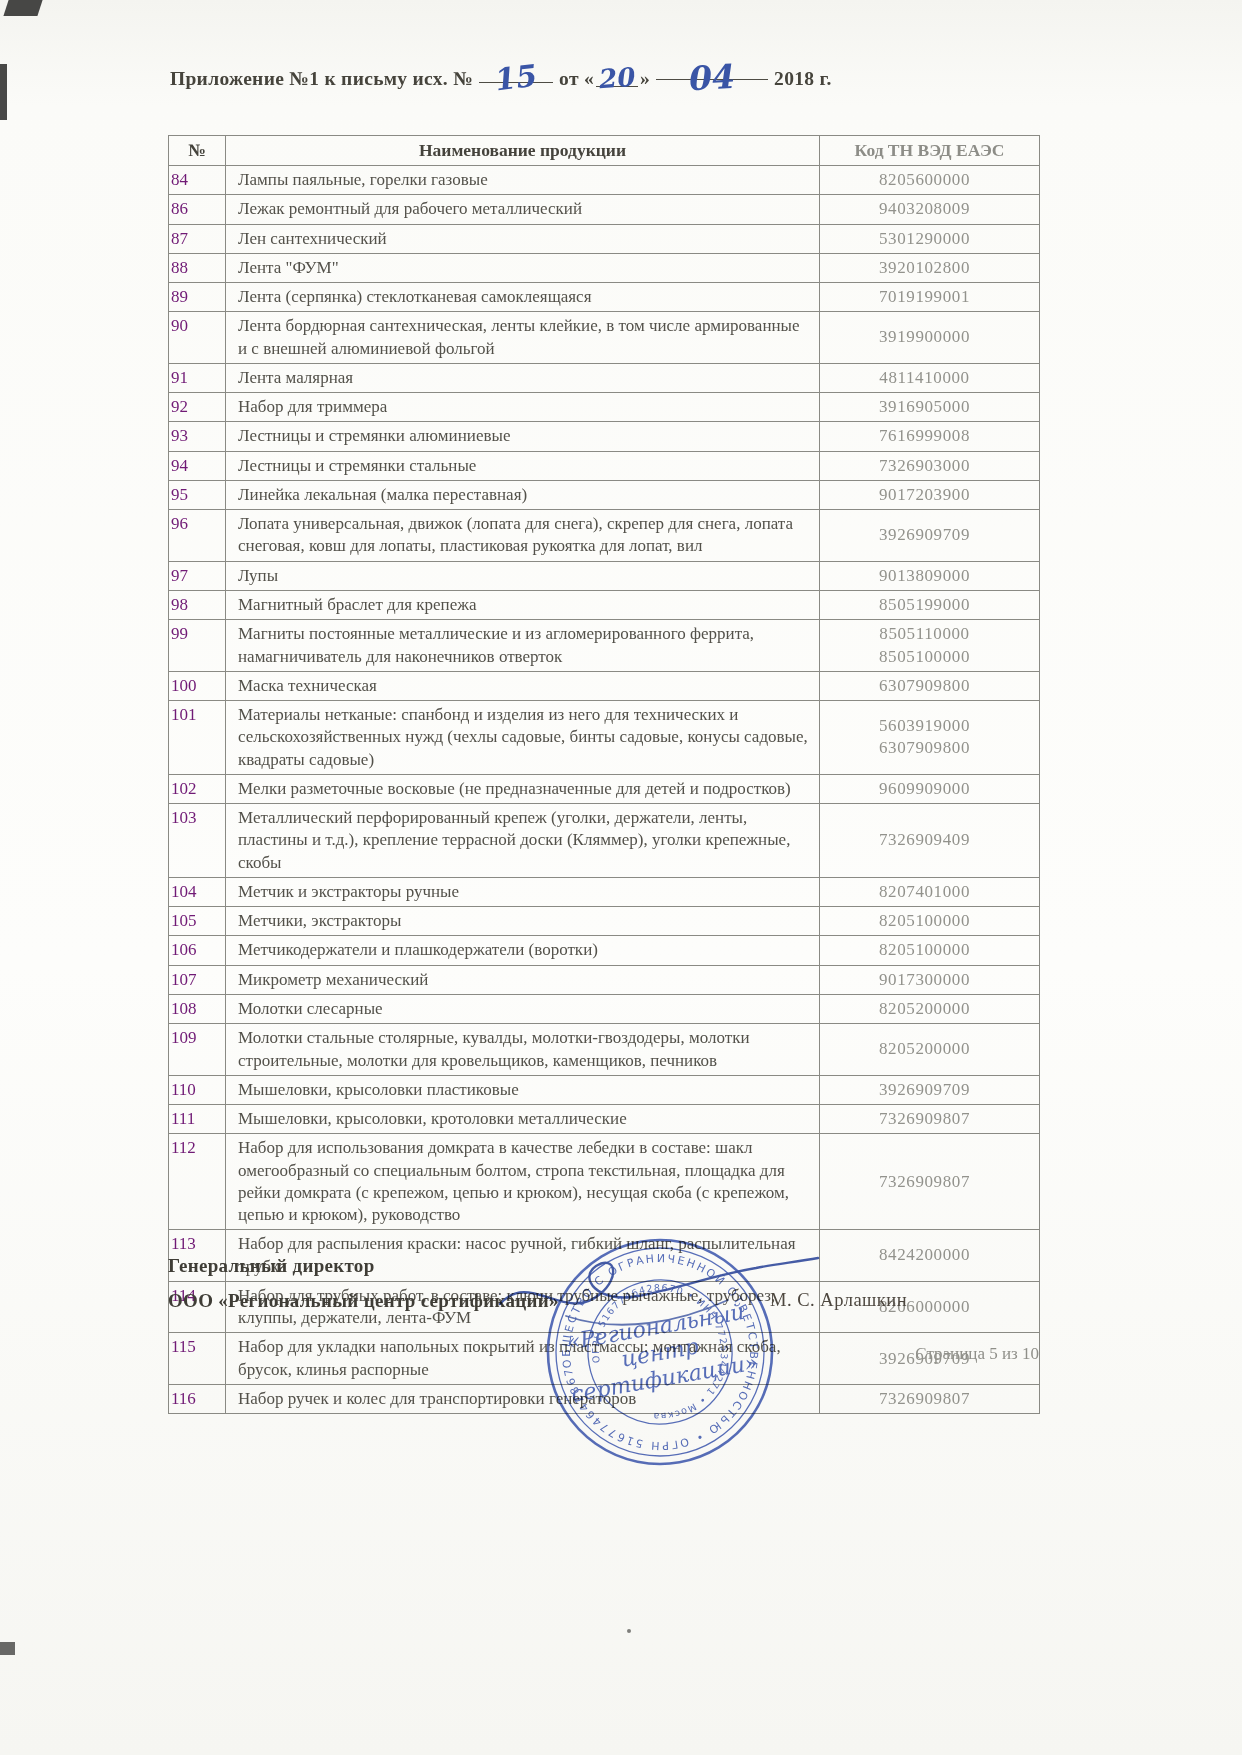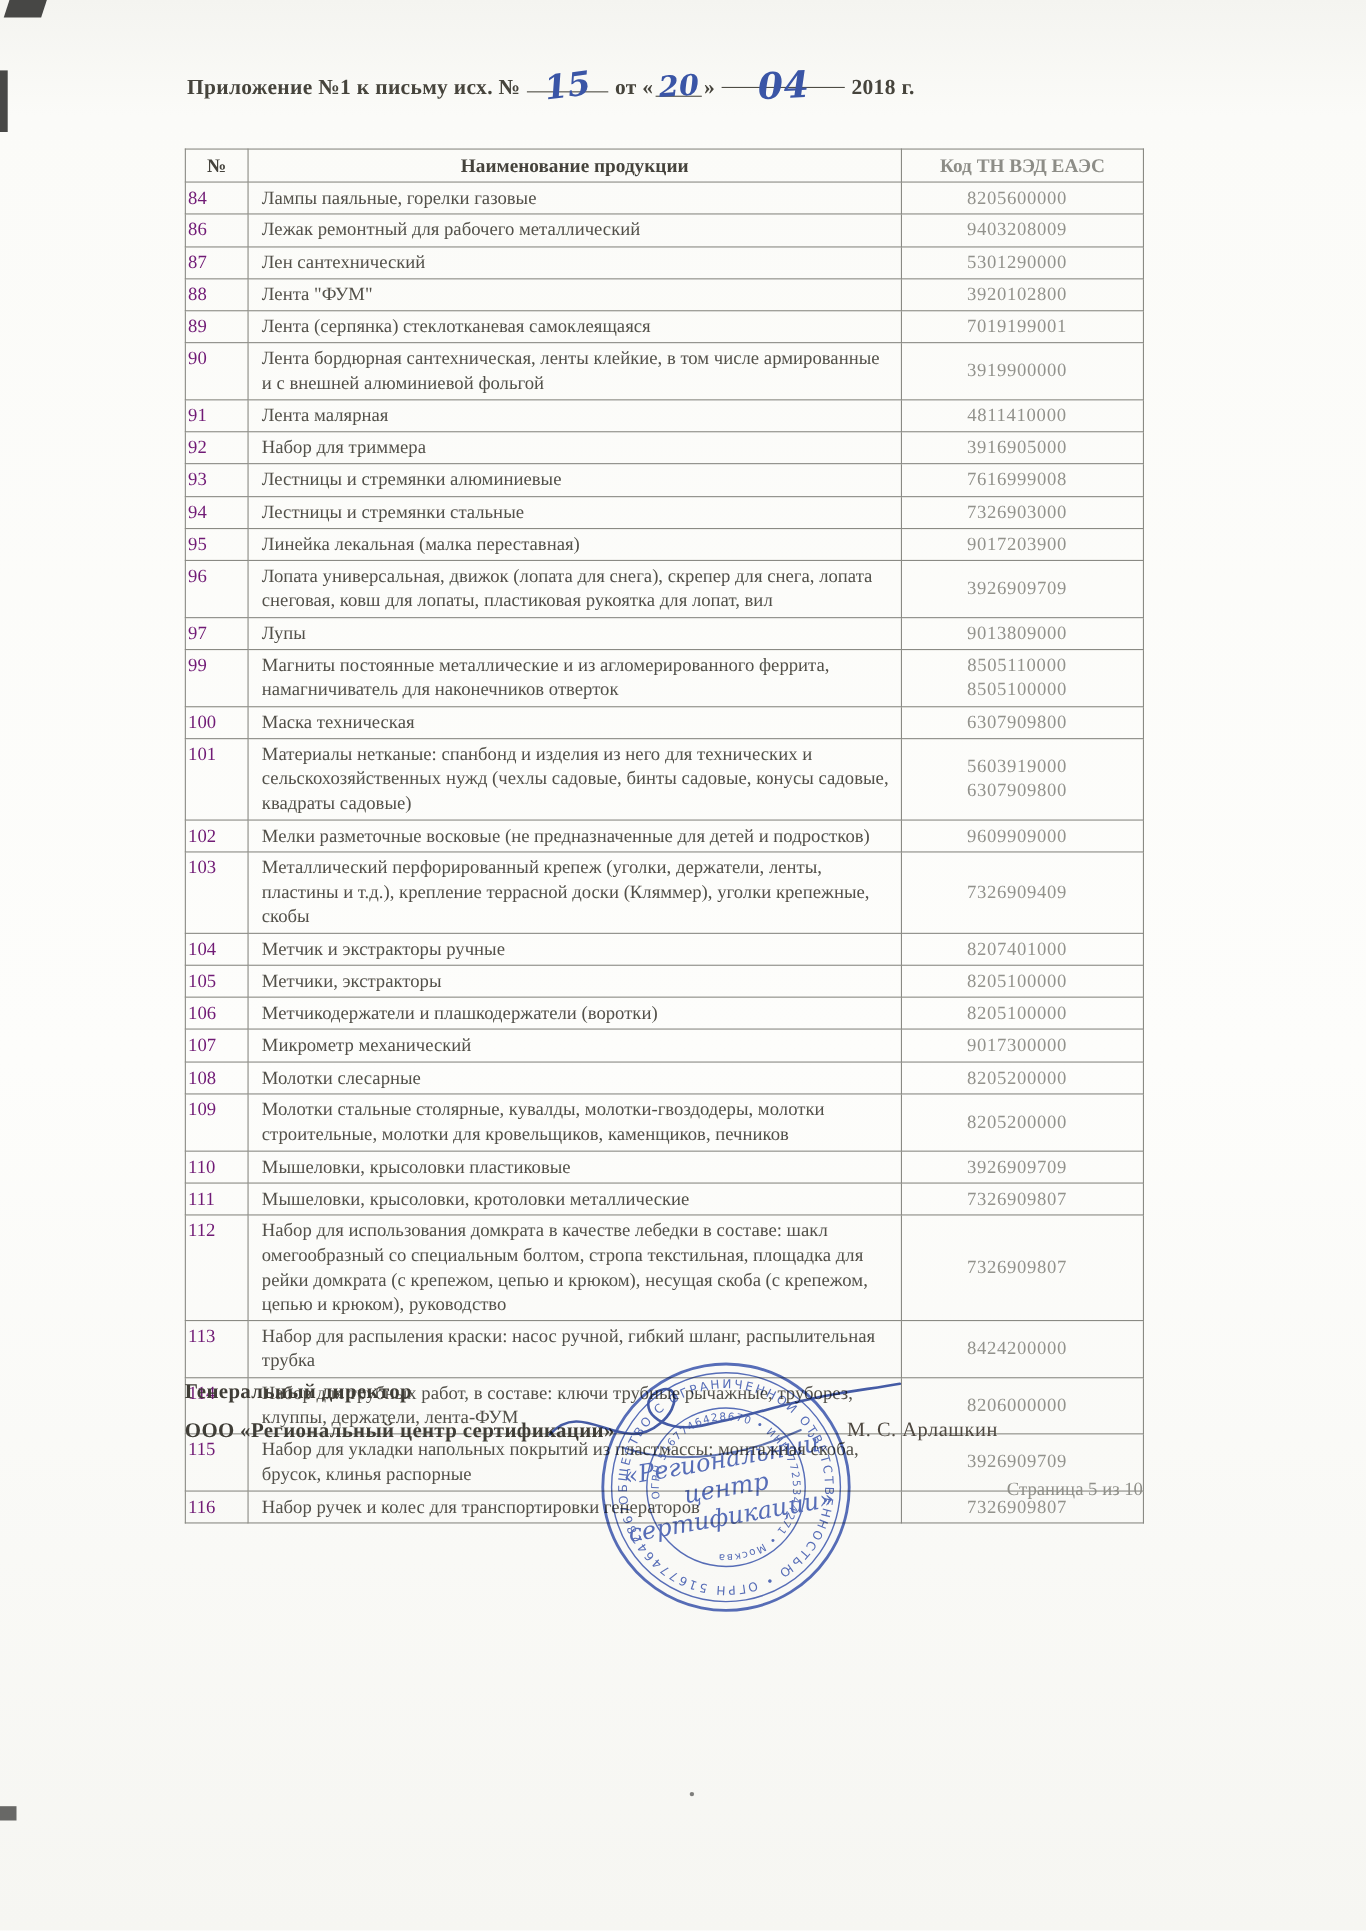--- a/index.html
+++ b/index.html
@@ -189,20 +189,27 @@
           <td class="name">Лопата универсальная, движок (лопата для снега), скрепер для снега, лопата снеговая, ковш для лопаты, пластиковая рукоятка для лопат, вил</td>
           <td class="code">
             <div>3926909709</div>
           </td>
         </tr>
         <tr>
           <td class="num">97</td>
           <td class="name">Лупы</td>
           <td class="code">
             <div>9013809000</div>
+          </td>
+        </tr>
+        <tr>
+          <td class="num">98</td>
+          <td class="name">Магнитный браслет для крепежа</td>
+          <td class="code">
+            <div>8505199000</div>
           </td>
         </tr>
         <tr>
           <td class="num">99</td>
           <td class="name">Магниты постоянные металлические и из агломерированного феррита, намагничиватель для наконечников отверток</td>
           <td class="code">
             <div>8505110000</div>
             <div>8505100000</div>
           </td>
         </tr>

